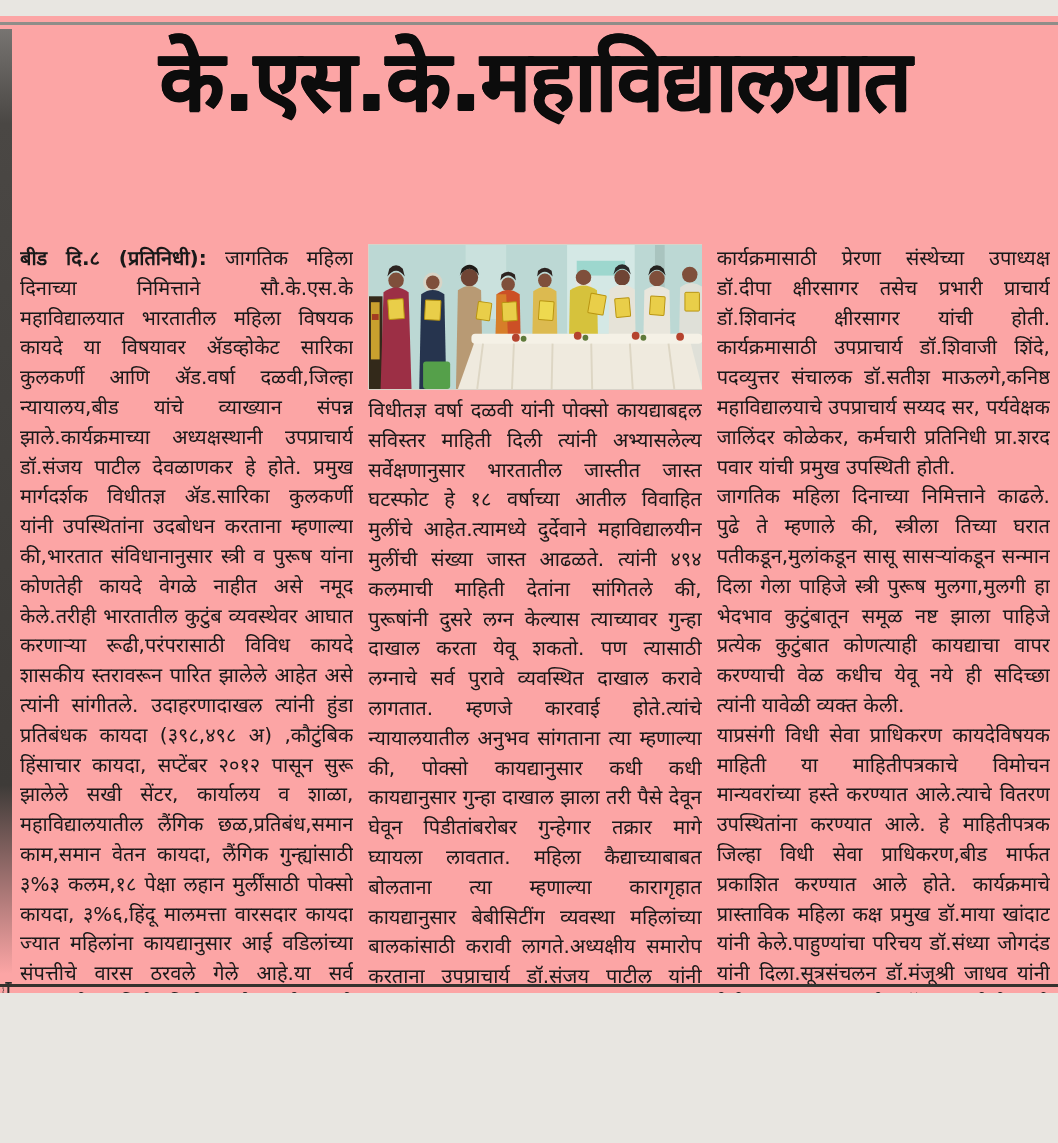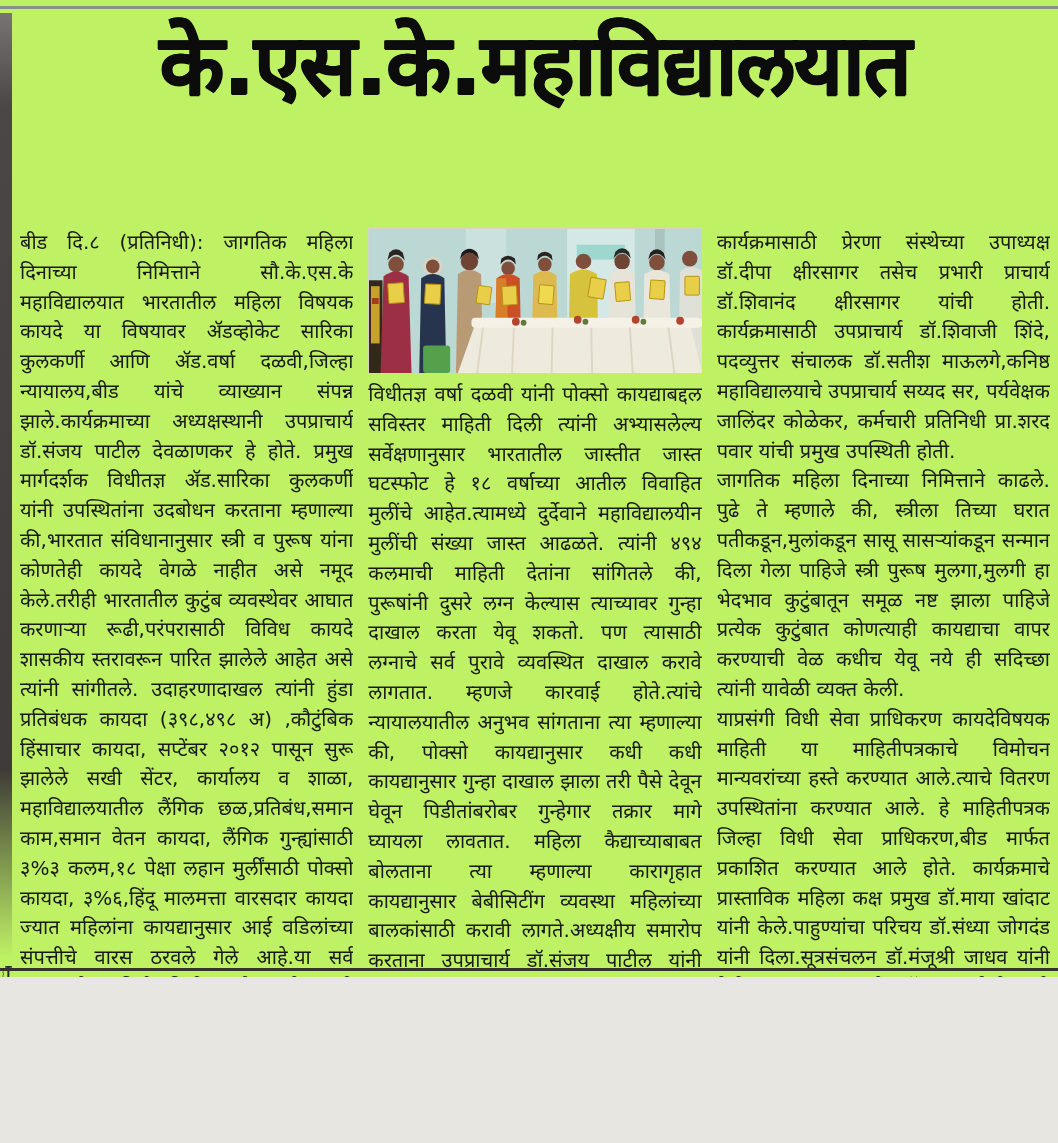--- a/index.html
+++ b/index.html
@@ -1,18 +1,18 @@
 <!DOCTYPE html>
 <html lang="mr"><head>
 <meta charset="utf-8">
 <style>
   html,body{margin:0;padding:0;background:#e8e6e1;}
   .page{
-    position:relative;width:1058px;height:977px;margin:0 auto;
-    background:#bef264;overflow:hidden;
+    position:relative;width:1058px;height:977px;margin:16px auto;
+    background:#fca5a5;overflow:hidden;
     font-family:"DejaVu Sans",sans-serif;color:#191919;
   }
   .top-rule{position:absolute;top:6px;left:0;right:0;height:3px;background:#8f8d89;}
   .bottom-rule{position:absolute;bottom:6px;left:0;right:0;height:3px;background:#35322e;}
   .left-strip{
     position:absolute;left:0;top:13px;width:12px;height:945px;
     background:linear-gradient(#777471,#4a4744 10%,#3e3b38 80%,rgba(62,59,56,0));
   }
   .margin-frag{
     position:absolute;left:-9px;width:24px;font-size:24px;color:#2a2a2a;
@@ -25,21 +25,21 @@
     text-shadow:1px 0 currentColor,-0.6px 0 currentColor,0 0.6px currentColor;
     white-space:nowrap;
   }
   .body-cols{
     position:absolute;top:228px;left:20px;right:8px;height:905px;
     display:flex;gap:15px;
   }
   .col{flex:1 1 0;overflow:hidden;text-align:justify;
     font-size:20px;line-height:29.8px;}
   .col p{margin:0;}
-  .dateline{font-weight:normal;}
+  .dateline{font-weight:bold;}
   figure.photo{margin:0 0 6px 0;}
   .photo svg{display:block;width:100%;height:144px;border:1px solid #d8d3c9;background:#bcd8d4;}
 </style>
 </head>
 <body>
 
 <div class="page">
 
   <div class="top-rule"></div>
   <div class="left-strip"></div>

